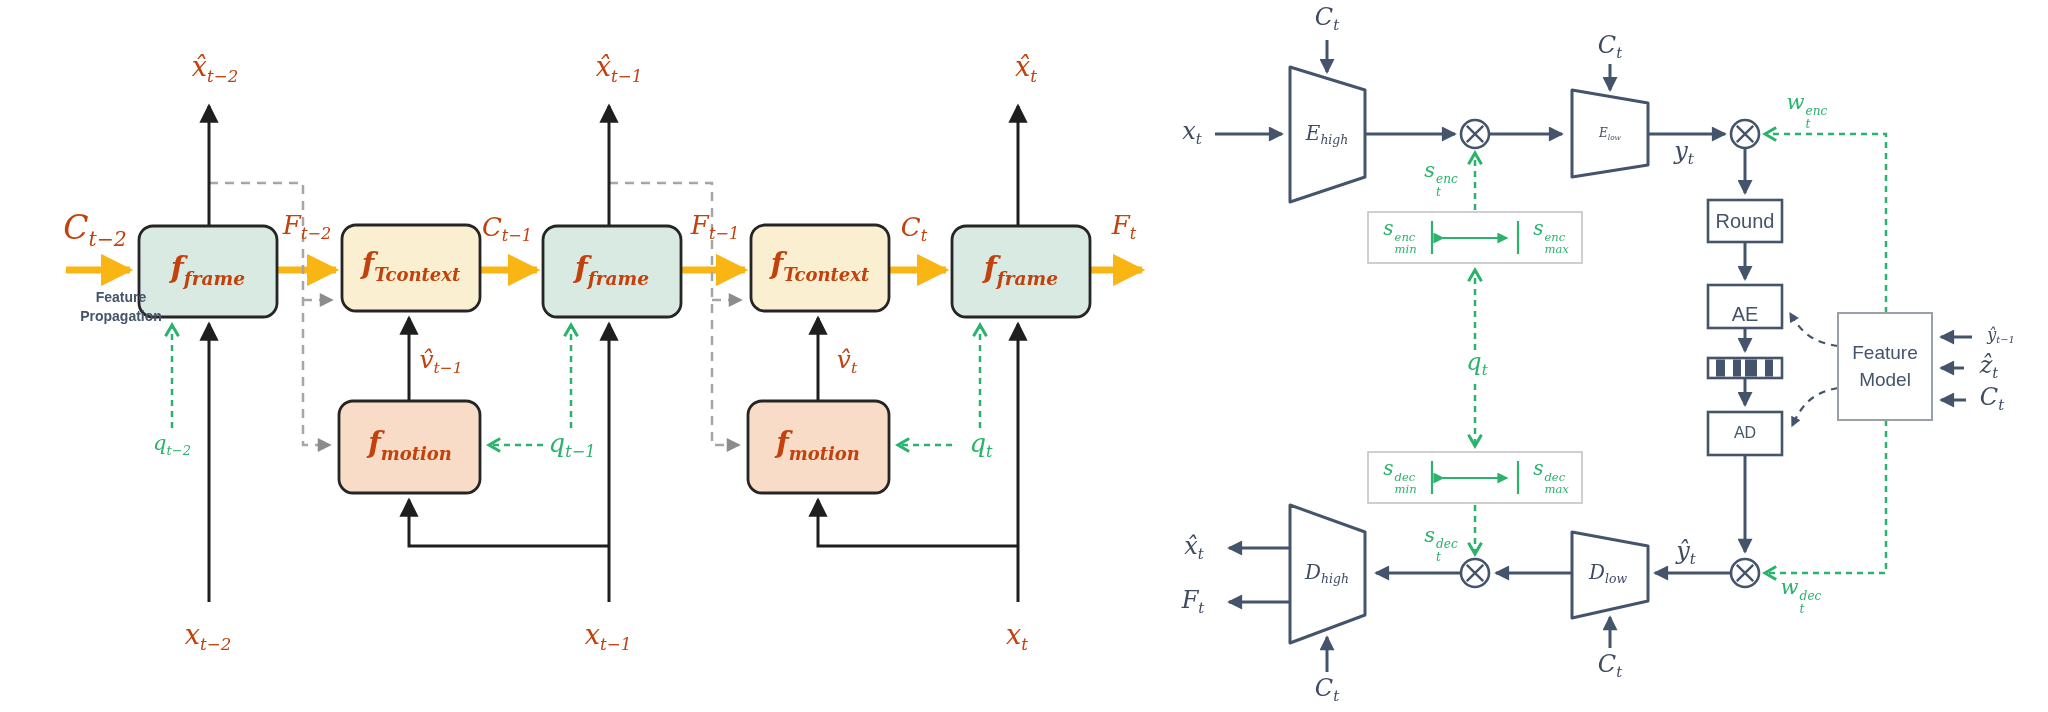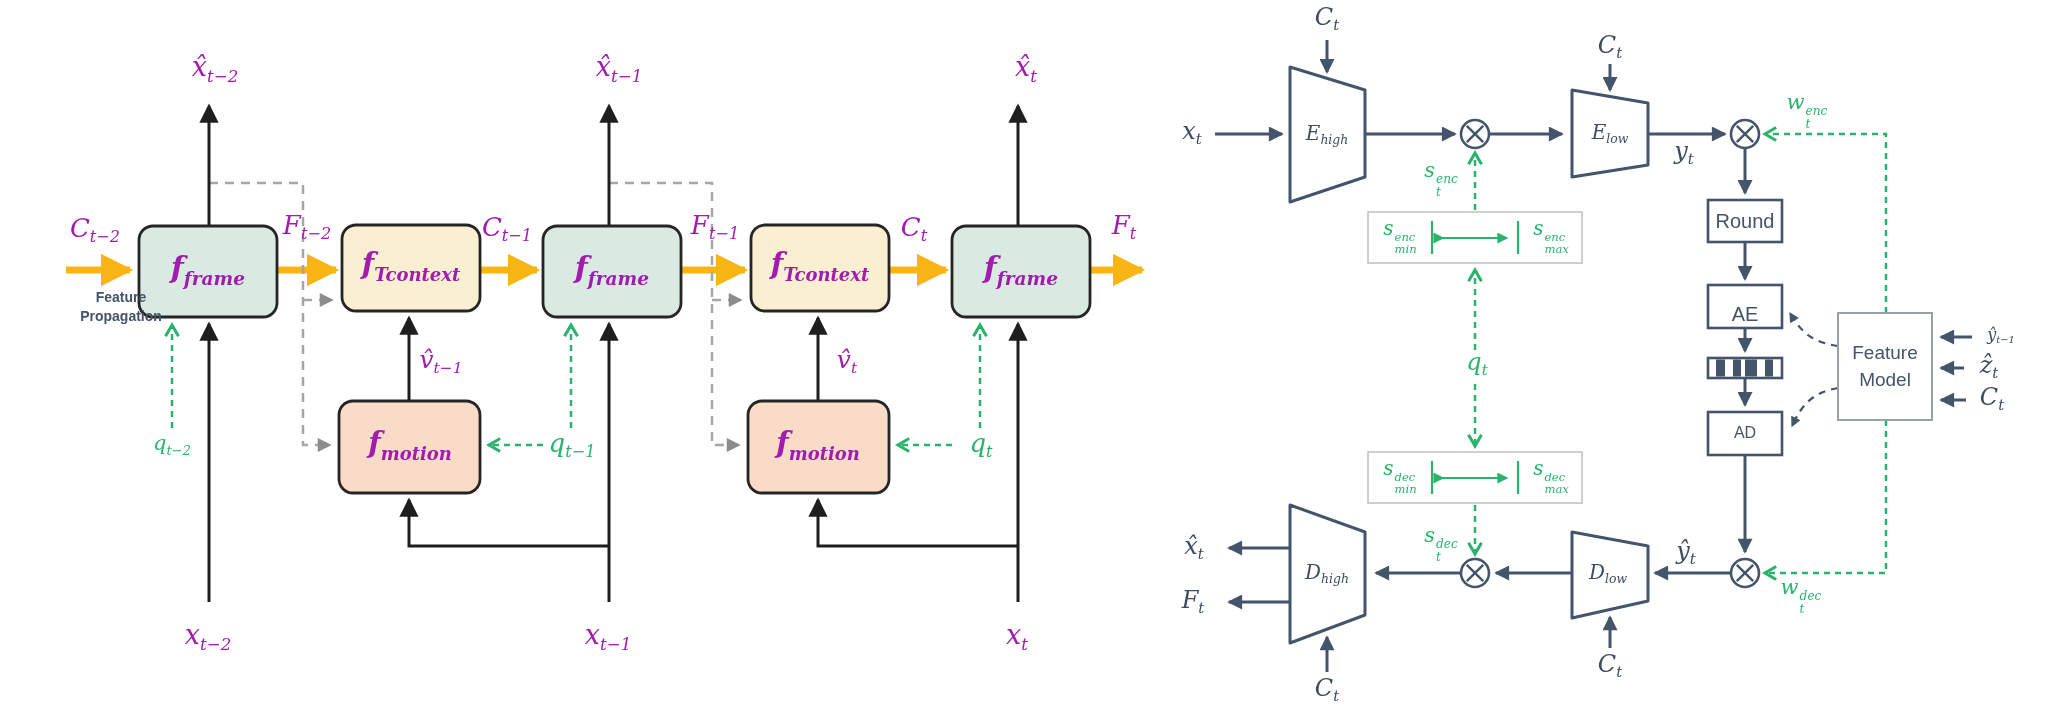--- a/index.html
+++ b/index.html
@@ -1,20 +1,20 @@
 <!DOCTYPE html>
 <html><head>
 <meta charset="utf-8">
 <style>
   html,body{margin:0;padding:0;background:#ffffff;}
   .stage{position:relative;width:2048px;height:712px;background:#ffffff;overflow:hidden;
          font-family:"DejaVu Serif","Liberation Serif",serif;}
   svg{position:absolute;left:0;top:0;}
   .lbl{position:absolute;transform:translate(-50%,-50%);white-space:nowrap;line-height:1;}
-  .math{font-family:"DejaVu Serif","Liberation Serif",serif;font-style:italic;color:#a21caf;}
+  .math{font-family:"DejaVu Serif","Liberation Serif",serif;font-style:italic;color:#c2410c;}
   .bold{font-weight:bold;}
   .grn{color:#2ab36c;}
   .slate{color:#3e4b61;}
   .amber{color:#f6ad0f;}
   .ui{font-family:"Liberation Sans","DejaVu Sans",sans-serif;font-style:normal;color:#44546a;}
   .wrap{white-space:normal;text-align:center;}
   
   .math .sb1{font-size:0.62em;font-style:italic;vertical-align:-0.35em;letter-spacing:0;}
   .math .ss{display:inline-flex;flex-direction:column;justify-content:center;
             vertical-align:-0.50em;font-size:0.58em;line-height:1.08;text-align:left;margin-left:1px;}
@@ -182,21 +182,21 @@
     <path d="M1736.8,125.8 L1753.2,142.2 M1753.2,125.8 L1736.8,142.2"></path>
     <path d="M1736.8,564.8 L1753.2,581.2 M1753.2,564.8 L1736.8,581.2"></path>
     <path d="M1466.8,564.8 L1483.2,581.2 M1483.2,564.8 L1466.8,581.2"></path>
   </g>
 </svg>
 
 <div class="lbl math" style="left:215px;top:69px;font-size:27px;"><span>x̂</span><span class="sb1">t−2</span></div>
 <div class="lbl math" style="left:619px;top:69px;font-size:27px;"><span>x̂</span><span class="sb1">t−1</span></div>
 <div class="lbl math" style="left:1026px;top:69px;font-size:27px;"><span>x̂</span><span class="sb1">t</span></div>
 
-<div class="lbl math" style="left:95px;top:230px;font-size:26px;"><span>C</span><span class="sb1">t−2</span></div>
+<div class="lbl math" style="left:95px;top:230px;font-size:33px;"><span>C</span><span class="sb1">t−2</span></div>
 <div class="lbl math" style="left:307px;top:227px;font-size:26px;"><span>F</span><span class="sb1">t−2</span></div>
 <div class="lbl math" style="left:507px;top:229px;font-size:26px;"><span>C</span><span class="sb1">t−1</span></div>
 <div class="lbl math" style="left:715px;top:227px;font-size:26px;"><span>F</span><span class="sb1">t−1</span></div>
 <div class="lbl math" style="left:914px;top:229px;font-size:26px;"><span>C</span><span class="sb1">t</span></div>
 <div class="lbl math" style="left:1124px;top:227px;font-size:26px;"><span>F</span><span class="sb1">t</span></div>
 
 <div class="lbl ui amber bold wrap" style="left:121px;top:307px;font-size:14px;width:100px;line-height:1.35;">Feature Propagation</div>
 
 <div class="lbl math" style="left:441px;top:362px;font-size:25px;"><span>v̂</span><span class="sb1">t−1</span></div>
 <div class="lbl math" style="left:847px;top:362px;font-size:25px;"><span>v̂</span><span class="sb1">t</span></div>
@@ -214,21 +214,21 @@
 <div class="lbl math bold" style="left:612px;top:271px;font-size:30px;"><span>f</span><span class="sb1">frame</span></div>
 <div class="lbl math bold" style="left:820px;top:267px;font-size:29px;"><span>f</span><span class="sb1">Tcontext</span></div>
 <div class="lbl math bold" style="left:1021px;top:271px;font-size:30px;"><span>f</span><span class="sb1">frame</span></div>
 <div class="lbl math bold" style="left:410px;top:446px;font-size:29px;"><span>f</span><span class="sb1">motion</span></div>
 <div class="lbl math bold" style="left:818px;top:446px;font-size:29px;"><span>f</span><span class="sb1">motion</span></div>
 
 <div class="lbl math slate" style="left:1192px;top:133px;font-size:24px;"><span>x</span><span class="sb1">t</span></div>
 <div class="lbl math slate" style="left:1327px;top:19px;font-size:24px;"><span>C</span><span class="sb1">t</span></div>
 <div class="lbl math slate" style="left:1610px;top:47px;font-size:24px;"><span>C</span><span class="sb1">t</span></div>
 <div class="lbl math slate" style="left:1327px;top:135px;font-size:20px;"><span>E</span><span class="sb1">high</span></div>
-<div class="lbl math slate" style="left:1610px;top:134px;font-size:20px;text-align:right;"><span>E</span><span class="sb1">low</span></div>
+<div class="lbl math slate" style="left:1610px;top:134px;font-size:12px;text-align:right;"><span>E</span><span class="sb1">low</span></div>
 <div class="lbl math grn" style="left:1441px;top:180px;font-size:21px;"><span>s</span><span class="ss">
         <span>enc</span>
         <span>t</span>
       </span></div>
 <div class="lbl math grn" style="left:1400px;top:237px;font-size:20px;"><span>s</span><span class="ss">
         <span>enc</span>
         <span>min</span>
       </span></div>
 <div class="lbl math grn" style="left:1551px;top:237px;font-size:20px;"><span>s</span><span class="ss">
         <span>enc</span>

